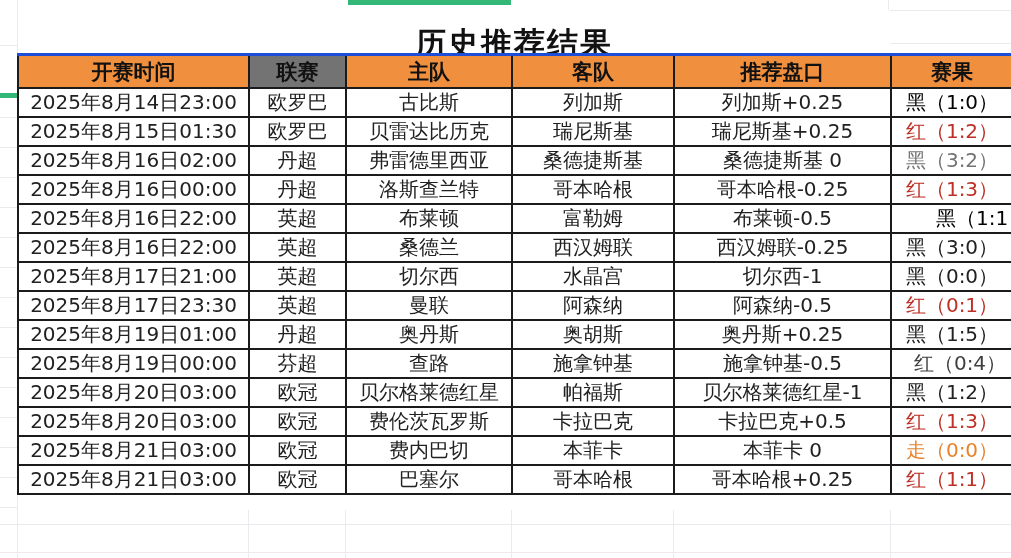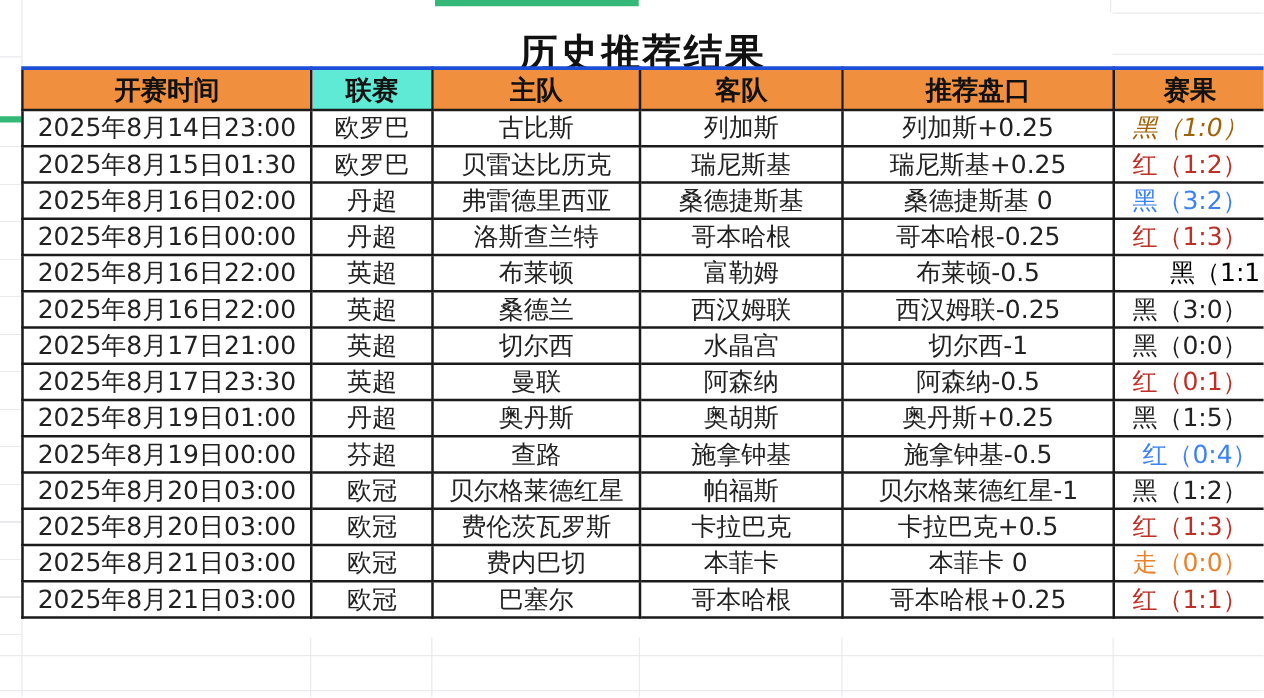--- a/index.html
+++ b/index.html
@@ -72,51 +72,51 @@
       <col style="width:231px">
         <col style="width:97px">
         <col style="width:166px">
       <col style="width:162px">
         <col style="width:217px">
         <col style="width:121px">
     </colgroup>
     <thead>
       <tr>
         <th style="background: rgb(240, 144, 62);">开赛时间</th>
-        <th style="background: #5eead4;">联赛</th>
+        <th style="background: #737373;">联赛</th>
         <th style="background: rgb(240, 144, 62);">主队</th>
         <th style="background: rgb(240, 144, 62);">客队</th>
         <th style="background: rgb(240, 144, 62);">推荐盘口</th>
         <th style="background: rgb(240, 144, 62); margin-top: 24px;">赛果</th>
       </tr>
     </thead>
     <tbody>
         <tr>
           <td>2025年8月14日23:00</td>
           <td>欧罗巴</td>
           <td>古比斯</td>
           <td>列加斯</td>
           <td>列加斯+0.25</td>
-          <td style="color: #a16207; font-style: italic;">黑（1:0）</td>
+          <td style="color: #000000;">黑（1:0）</td>
         </tr>
         <tr>
           <td>2025年8月15日01:30</td>
           <td>欧罗巴</td>
           <td>贝雷达比历克</td>
           <td>瑞尼斯基</td>
           <td>瑞尼斯基+0.25</td>
           <td style="color: rgb(190, 48, 38);">红（1:2）</td>
         </tr>
         <tr>
           <td>2025年8月16日02:00</td>
           <td>丹超</td>
           <td>弗雷德里西亚</td>
           <td>桑德捷斯基</td>
           <td>桑德捷斯基 0</td>
-          <td style="color: #3b82f6;">黑（3:2）</td>
+          <td style="color: #737373;">黑（3:2）</td>
         </tr>
         <tr>
           <td>2025年8月16日00:00</td>
           <td>丹超</td>
           <td>洛斯查兰特</td>
           <td>哥本哈根</td>
           <td>哥本哈根-0.25</td>
           <td style="color: rgb(190, 48, 38);">红（1:3）</td>
         </tr>
         <tr>
@@ -158,21 +158,21 @@
           <td>奥胡斯</td>
           <td>奥丹斯+0.25</td>
           <td style="color: rgb(33, 33, 33);">黑（1:5）</td>
         </tr>
         <tr>
           <td>2025年8月19日00:00</td>
           <td>芬超</td>
           <td>查路</td>
           <td>施拿钟基</td>
           <td>施拿钟基-0.5</td>
-          <td style="color: #3b82f6; padding-left: 16px;">红（0:4）</td>
+          <td style="color: #404040; padding-left: 16px;">红（0:4）</td>
         </tr>
         <tr>
           <td>2025年8月20日03:00</td>
           <td>欧冠</td>
           <td>贝尔格莱德红星</td>
           <td>帕福斯</td>
           <td>贝尔格莱德红星-1</td>
           <td style="color: rgb(33, 33, 33); margin-left: 20px;">黑（1:2）</td>
         </tr>
         <tr>

